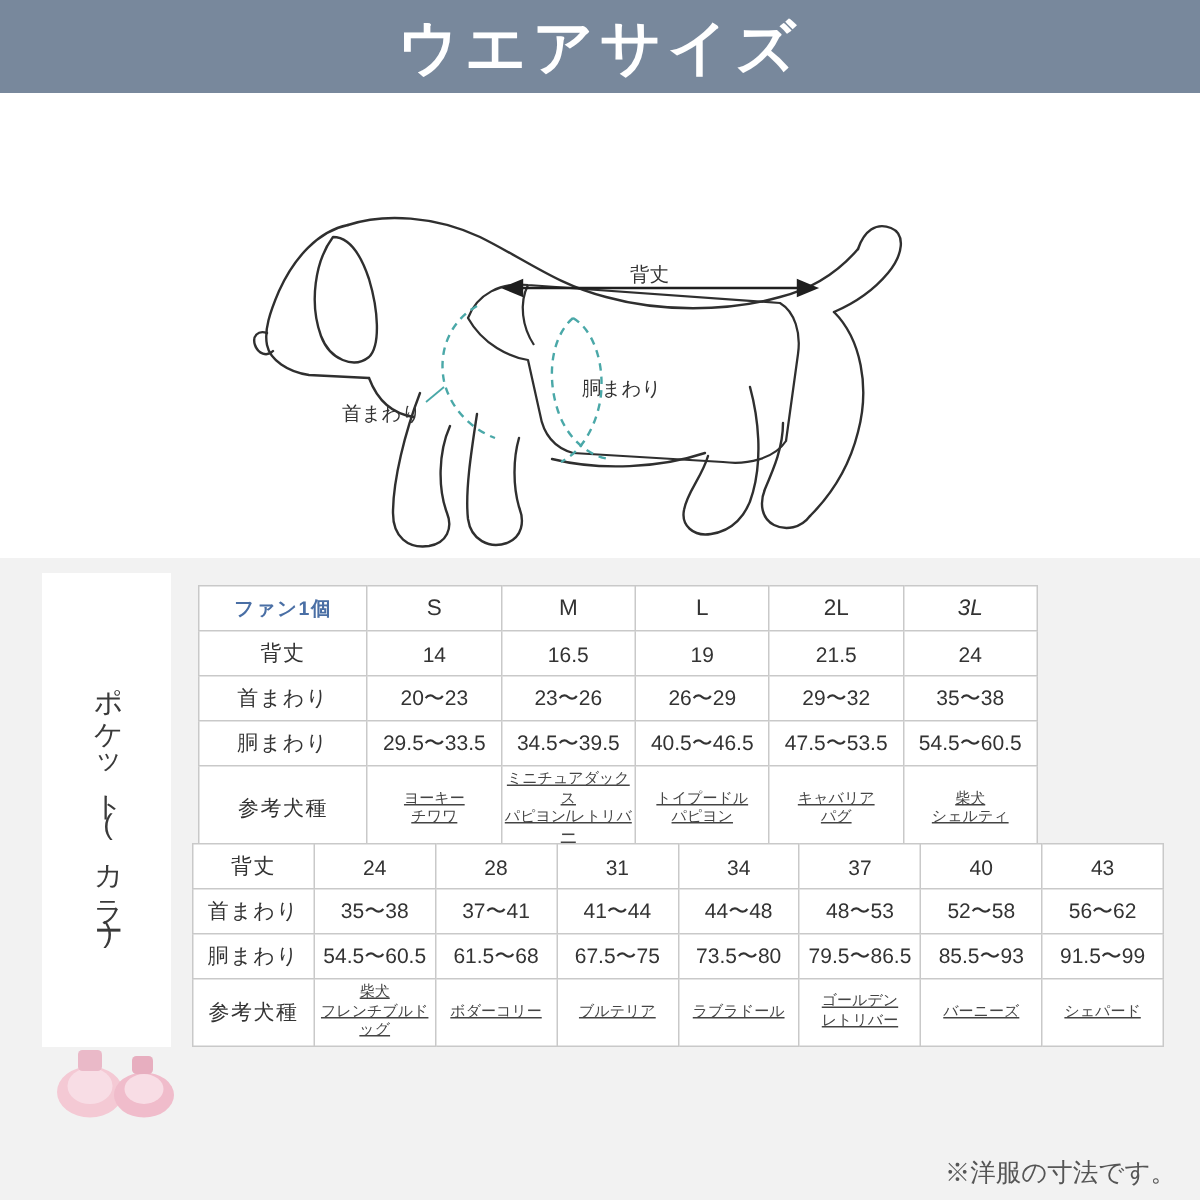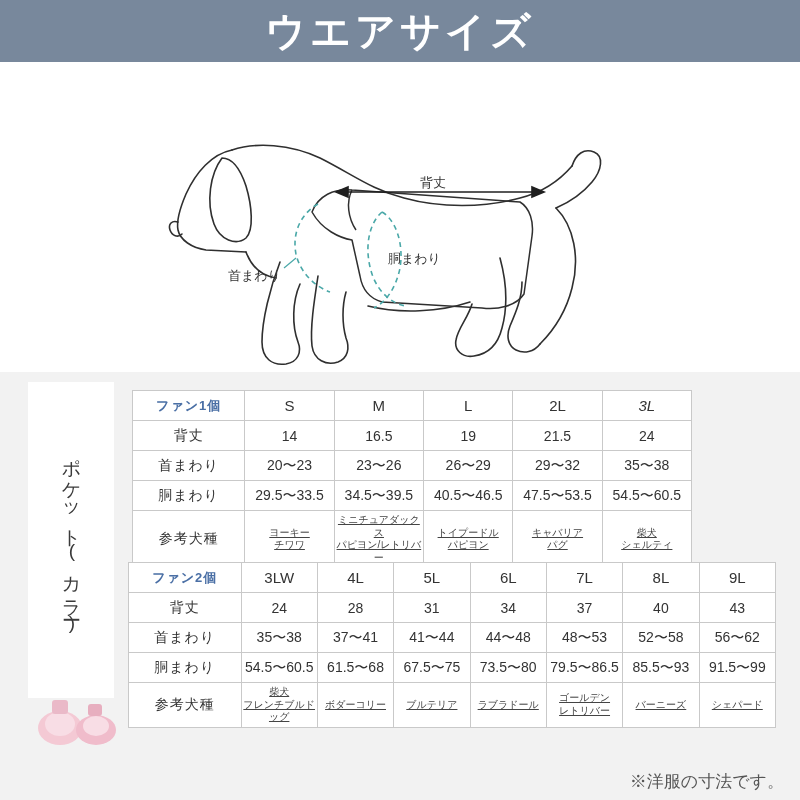--- a/index.html
+++ b/index.html
@@ -266,30 +266,20 @@
           <td class="breed"><span>ミニチュアダックス</span><br><span>パピヨン/レトリバー</span></td>
           <td class="breed"><span>トイプードル</span><br><span>パピヨン</span></td>
           <td class="breed"><span>キャバリア</span><br><span>パグ</span></td>
           <td class="breed"><span>柴犬</span><br><span>シェルティ</span></td>
         </tr>
       </tbody>
     </table>
   <table id="table-fan2">
       <tbody id="tb2">
         <tr>
-          <td class="hdr-cell" style="width: 112px; height: 30px;">ファン2個</td>
-          <td class="col-head" style="width: 76px;">3LW</td>
-          <td class="col-head" style="width: 76px;">4L</td>
-          <td class="col-head" style="width: 76px;">5L</td>
-          <td class="col-head" style="width: 76px;">6L</td>
-          <td class="col-head" style="width: 76px;">7L</td>
-          <td class="col-head" style="width: 76px;">8L</td>
-          <td class="col-head" style="width: 76px;">9L</td>
-        </tr>
-        <tr>
           <td class="row-label">背丈</td>
           <td class="val">24</td>
           <td class="val">28</td>
           <td class="val">31</td>
           <td class="val">34</td>
           <td class="val">37</td>
           <td class="val">40</td>
           <td class="val">43</td>
         </tr>
         <tr>

